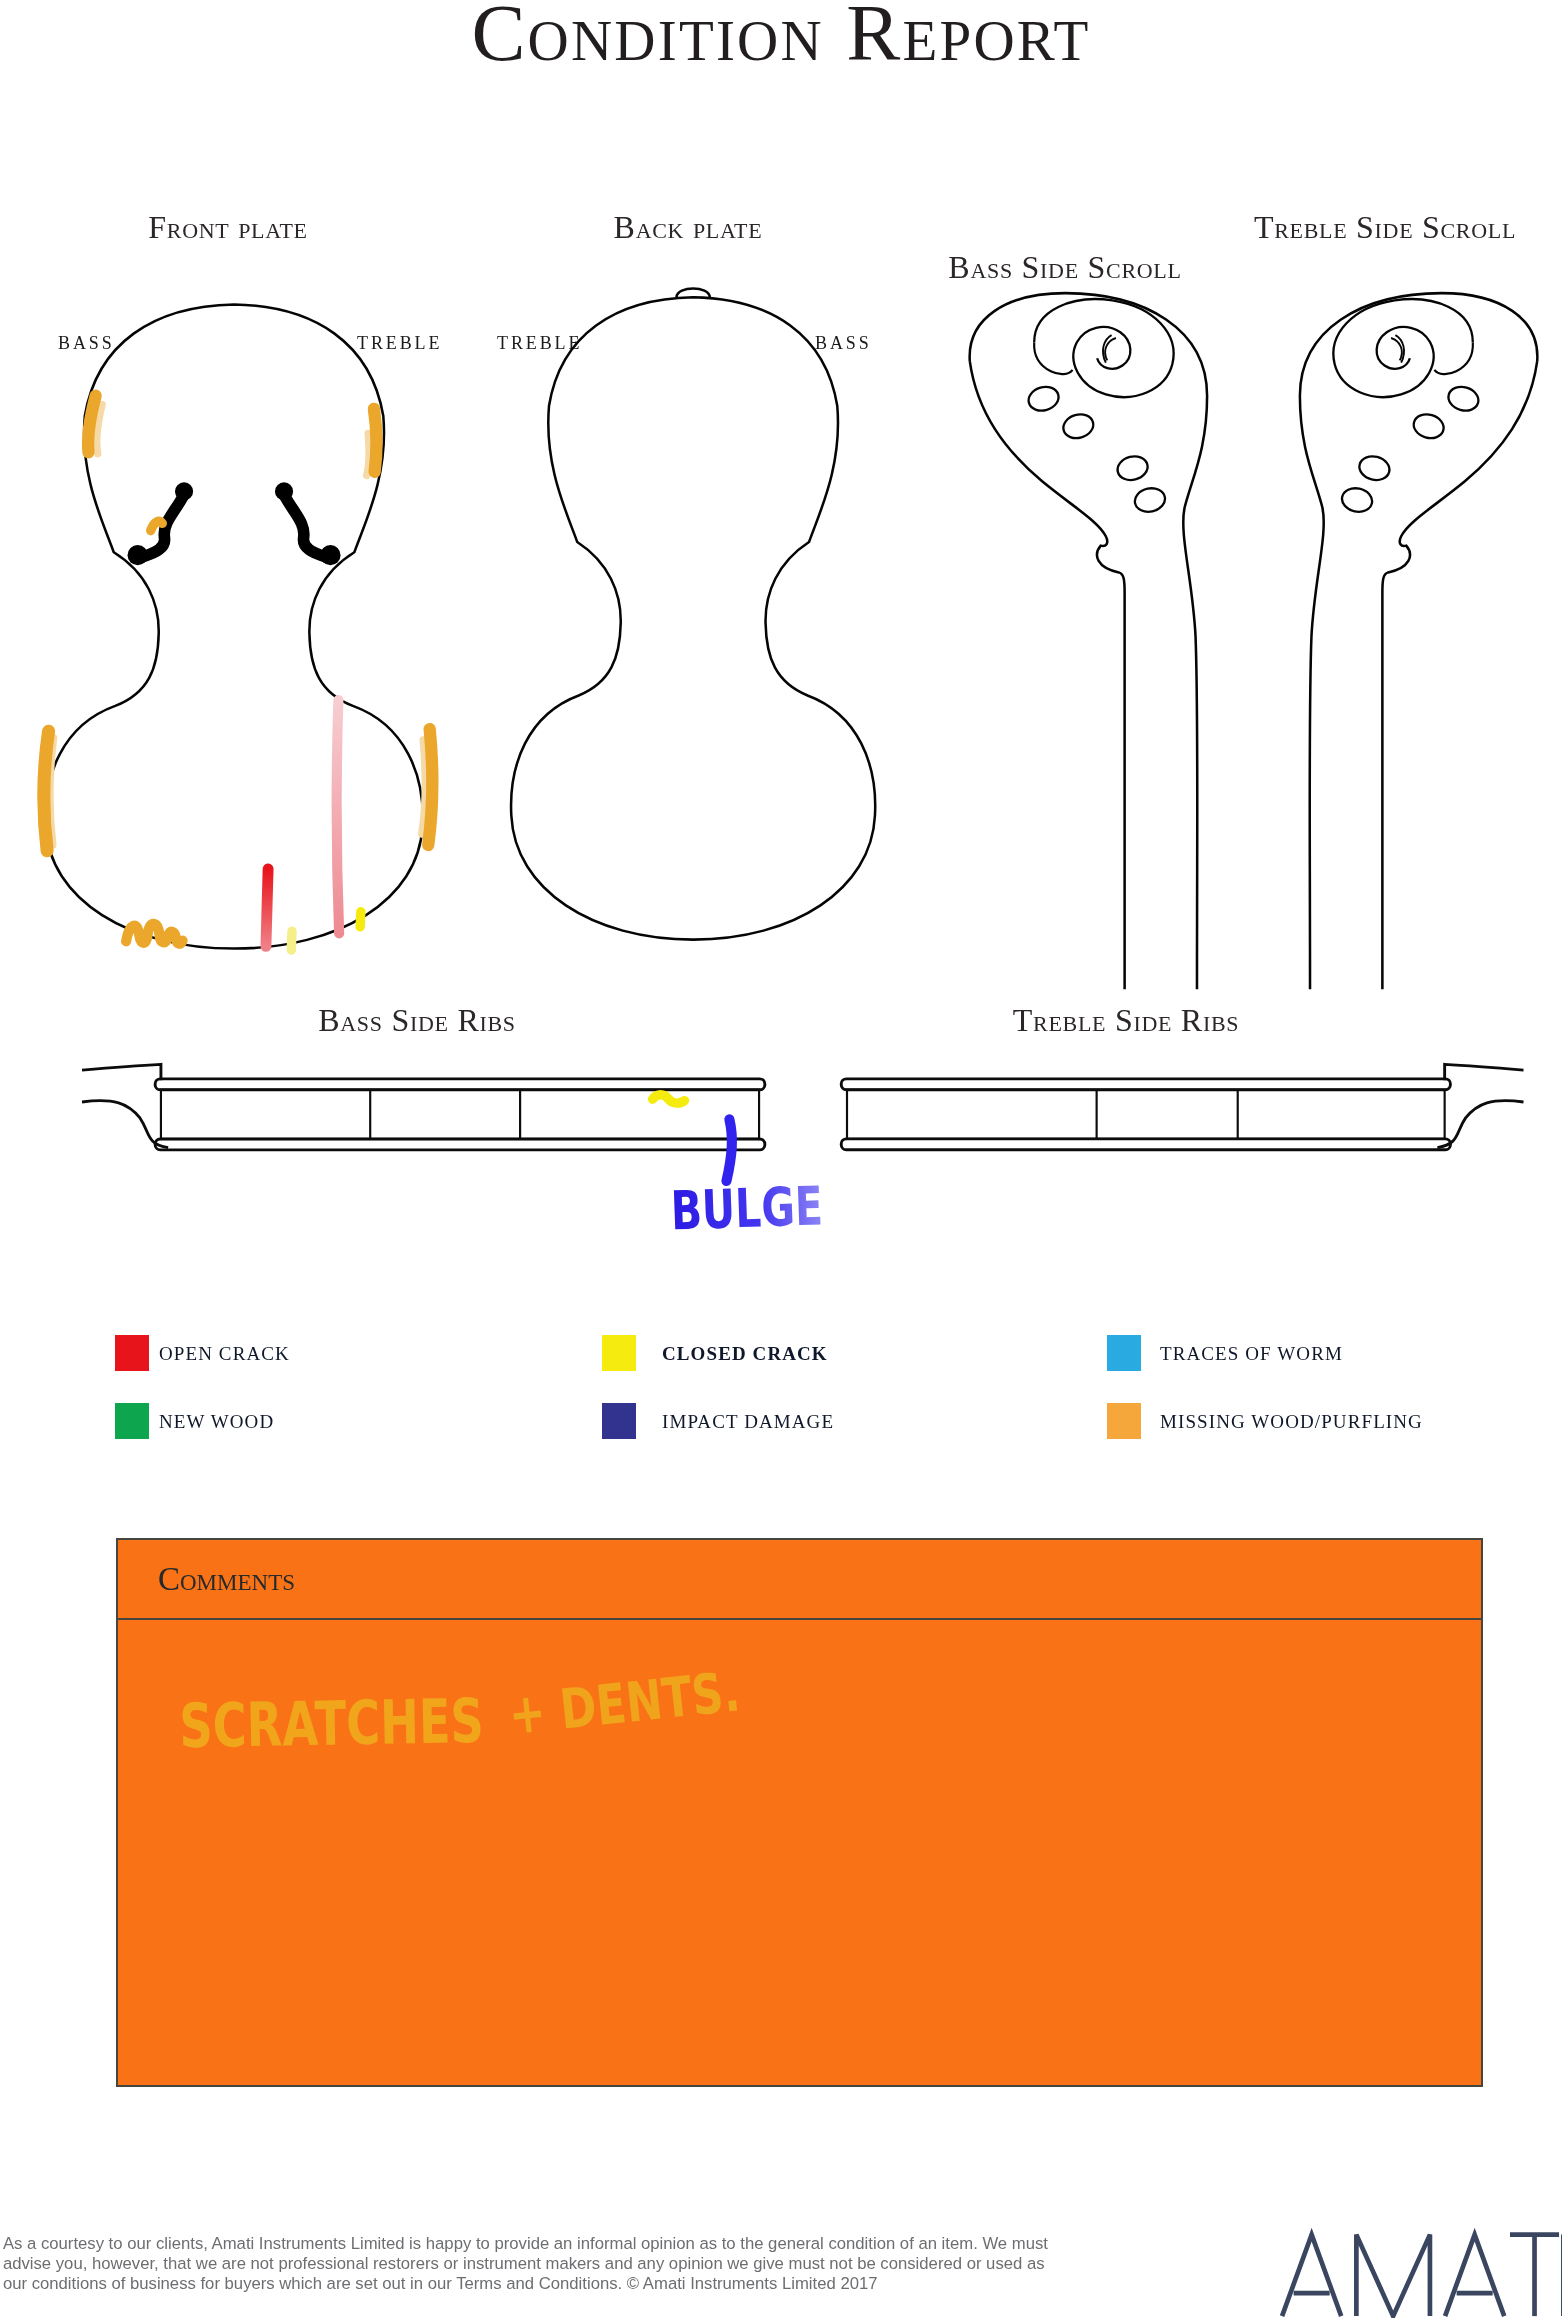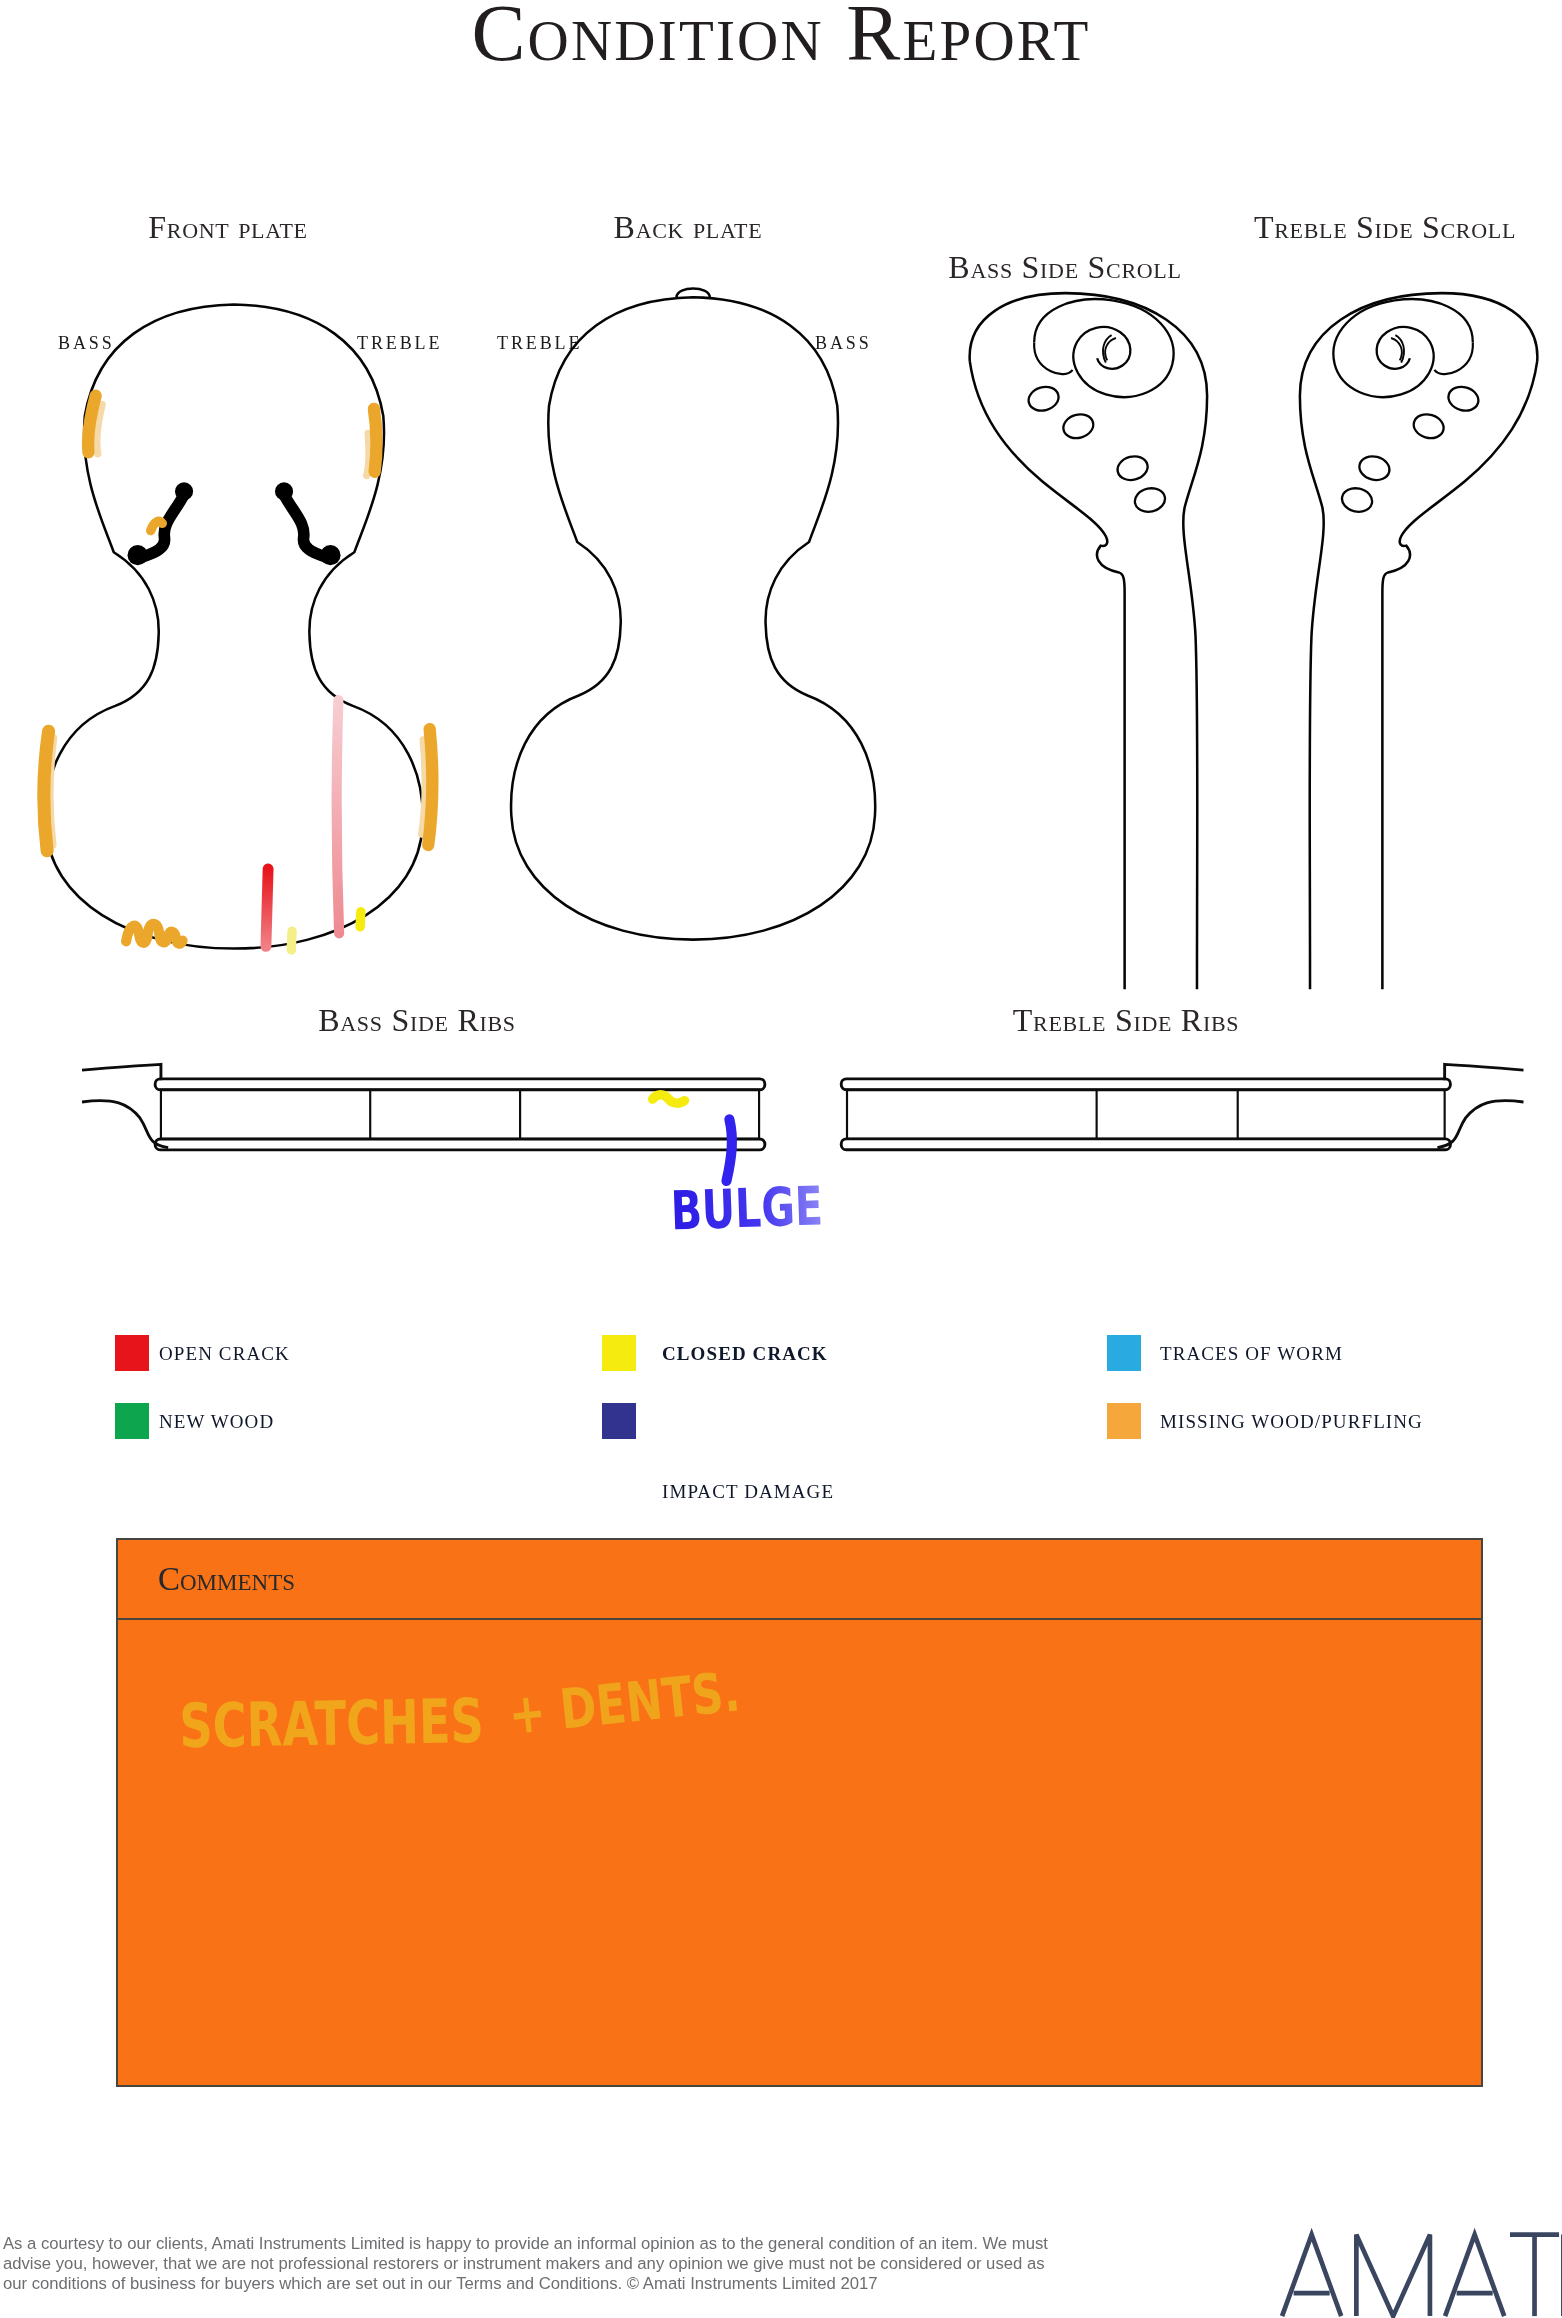--- a/index.html
+++ b/index.html
@@ -146,21 +146,21 @@
   <div>
     <span class="legend-item-swatch" style="left: 115px; top: 1335px; background-color: rgb(232, 20, 28);"></span>
     <span class="legend-label" style="left:159px;top:1335px;">OPEN CRACK</span>
     <span class="legend-item-swatch" style="left: 602px; top: 1335px; background-color: rgb(246, 235, 14);"></span>
     <span class="legend-label bold" style="left:662px;top:1335px;">CLOSED CRACK</span>
     <span class="legend-item-swatch" style="left: 1107px; top: 1335px; background-color: rgb(41, 171, 226);"></span>
     <span class="legend-label" style="left:1160px;top:1335px;">TRACES OF WORM</span>
     <span class="legend-item-swatch" style="left: 115px; top: 1403px; background-color: rgb(13, 166, 79);"></span>
     <span class="legend-label" style="left:159px;top:1403px;">NEW WOOD</span>
     <span class="legend-item-swatch" style="left: 602px; top: 1403px; background-color: rgb(50, 51, 142);"></span>
-    <span class="legend-label" style="left:662px;top:1473px;">IMPACT DAMAGE</span>
+    <span class="legend-label" style="left:662px;top:1403px;">IMPACT DAMAGE</span>
     <span class="legend-item-swatch" style="left: 1107px; top: 1403px; background-color: rgb(245, 167, 60);"></span>
     <span class="legend-label" style="left:1160px;top:1403px;">MISSING WOOD/PURFLING</span>
   </div>
 
   <div class="comments-box">
     <div class="comments-header">Comments</div>
   </div>
   <svg style="left:116px;top:1624px;" width="1087" height="232" viewBox="0 0 1500 320">
     <text class="hand" x="88" y="170" font-size="84" textLength="420" lengthAdjust="spacingAndGlyphs" fill-opacity="0.96" transform="rotate(-1 88 170)" fill="#EFA81C">SCRATCHES</text>
     <text class="hand" x="545" y="152" font-size="76" textLength="320" lengthAdjust="spacingAndGlyphs" fill-opacity="0.92" transform="rotate(-6 545 152)" fill="#EFA81C">+ DENTS.</text>

